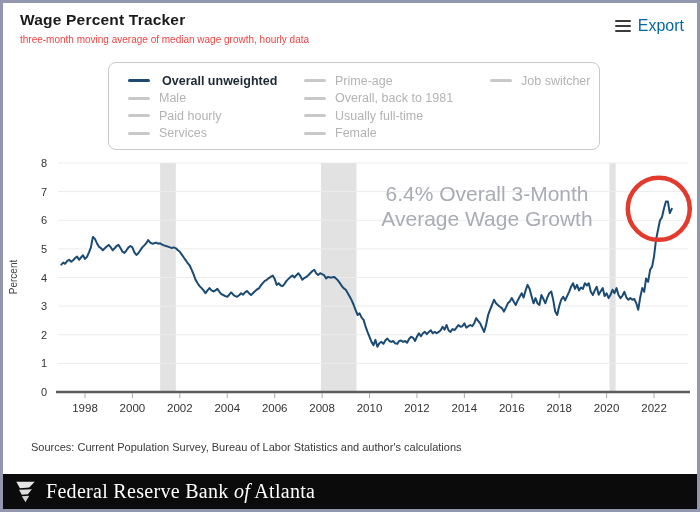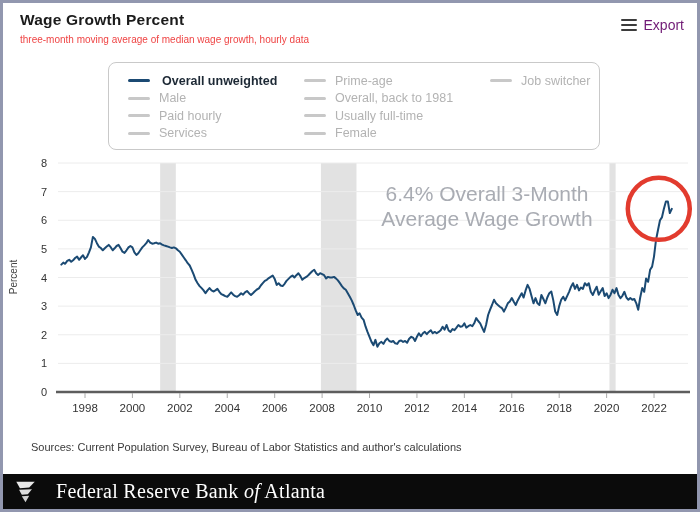--- a/index.html
+++ b/index.html
@@ -3,39 +3,39 @@
 <meta charset="utf-8">
 <style>
   * { margin:0; padding:0; box-sizing:border-box; }
   body { width:700px; height:512px; font-family:"Liberation Sans", sans-serif; background:#cdd3e0; }
   .card { position:relative; width:700px; height:512px; border:3px solid #9297af; background:#fff; overflow:hidden; }
   .title { position:absolute; left:17px; top:8px; font-size:15.5px; font-weight:bold; color:#1b1b1b; letter-spacing:.2px; }
   .subtitle { position:absolute; left:17px; top:31px; font-size:10px; color:#ef4444;text-align:right; }
   .export { position:absolute; right:13px; top:14px; display:flex; align-items:center; gap:7px; cursor:pointer; }
   .burger { display:flex; flex-direction:column; gap:2.5px; }
   .burger span { display:block; width:16px; height:2.6px; background:#3c3c3c; border-radius:1px; }
-  .export-label { font-size:14px; color:#701a75; }
+  .export-label { font-size:16px; color:#0369a1; }
   .legend { position:absolute; left:105px; top:59px; width:492px; height:88px; border:1.5px solid #c9c9c9; border-radius:8px; padding:9px 0 7px 19px; display:grid; grid-template-columns:176px 186px auto; grid-template-rows:repeat(4, 1fr); grid-auto-flow:column; }
   .legend-item { display:flex; align-items:center; gap:9px; font-size:12.5px; color:#b3b3b3; cursor:pointer; white-space:nowrap; }
   .legend-item .swatch { width:22px; height:3px; border-radius:2px; background:#c8c8c8; flex:0 0 auto; }
   .legend-item.active { color:#1d2935; font-weight:bold;gap:12px; }
   .legend-item.active .swatch { background:#1b4a73; }
   .chart-wrap { position:absolute; left:0; top:150px; width:694px; height:280px; }
   .sources { position:absolute; left:28px; top:438px; font-size:11px; color:#3a3a3a; }
   .footer { position:absolute; left:0; bottom:0; width:694px; height:35px; background:#0b0b0b; display:flex; align-items:center; padding-left:11px; }
-  .footer-text { color:#fff; font-family:"Liberation Serif", serif; font-size:20px; margin-left:19px; letter-spacing:.3px; }
+  .footer-text { color:#fff; font-family:"Liberation Serif", serif; font-size:20px; margin-left:9px; letter-spacing:.3px; }
   .footer-text .of { font-style:italic; }
   svg text { font-family:"Liberation Sans", sans-serif; }
 </style>
 </head>
 <body>
 
 <div class="card">
 
-  <div class="title">Wage Growth Percent</div>
+  <div class="title">Wage Percent Tracker</div>
   <div class="subtitle">three-month moving average of median wage growth, hourly data</div>
 
   <div class="export">
     <div class="burger">
         <span></span>
         <span></span>
         <span></span>
       </div>
     <div class="export-label">Export</div>
   </div>

